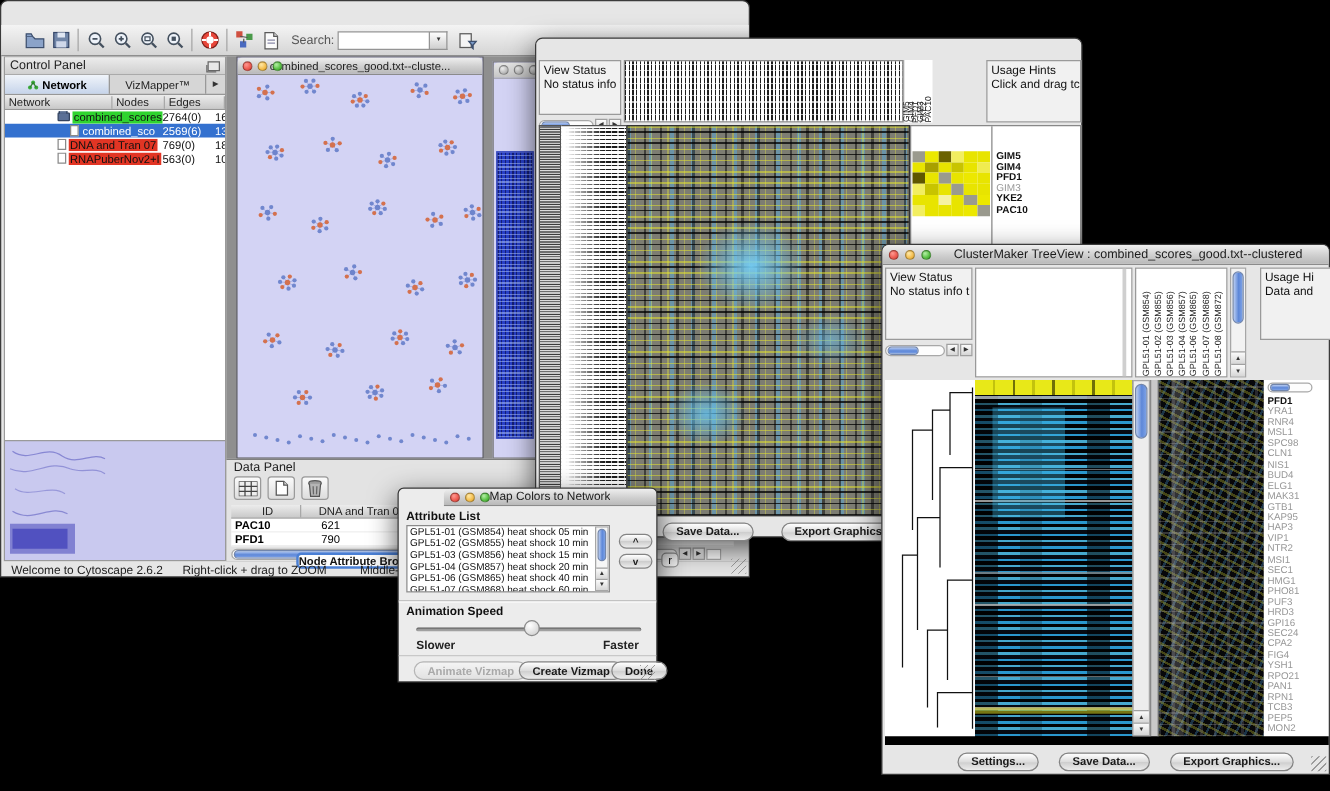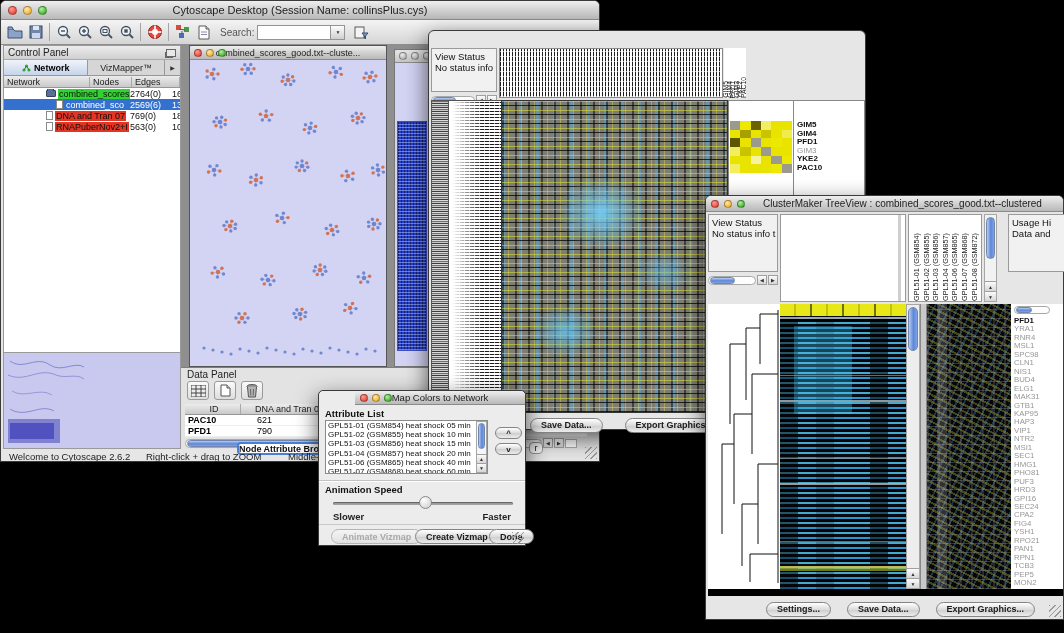--- a/index.html
+++ b/index.html
@@ -85,29 +85,21 @@
   .thead>div{border-right:1px solid #a8a8a8;padding-left:3px;overflow:hidden;white-space:nowrap;}
   .btnrow{position:absolute;display:flex;align-items:center;}
   .tiny{font-size:9.5px;color:#222;}
 </style>
 </head>
 <body>
 
 <div id="desktop">
 
   <div class="win" id="mainwin" style="left:0;top:8;width:600px;height:462px;border-radius:6px 6px 0 0;">
-    <div class="titlebar">
-      <div class="lights">
-        <span class="tl red"></span>
-        <span class="tl yel"></span>
-        <span class="tl grn"></span>
-      </div>
-      <span class="tt">Cytoscape Desktop (Session Name: collinsPlus.cys)</span>
-    </div>
-    <div style="position:absolute;left:0;right:0;top:19px;height:25px;background:linear-gradient(#f4f4f4,#d5d5d5);border-bottom:1px solid #8e8e8e;display:flex;align-items:center;padding:0 3px;">
+    <div style="position:absolute;left:0;right:0;top:19px;height:25px;background:linear-gradient(#f4f4f4,#d5d5d5);border-bottom:1px solid #8e8e8e;display:flex;align-items:center;padding:0 16px;">
       <span class="tbtn">
           <svg width="16" height="14">
             <path d="M1,4 h5 l2,2 h7 v7 h-14 z" fill="#8ba3c9" stroke="#3d4f6e"></path>
             <path d="M1,4 v-2 h4 l1,2" fill="#8ba3c9" stroke="#3d4f6e"></path>
           </svg>
         </span>
       <span class="tbtn">
           <svg width="14" height="14">
             <rect x="1" y="1" width="12" height="12" fill="#7186a8" stroke="#37486a"></rect>
             <rect x="4" y="1" width="6" height="4" fill="#dfe6f2"></rect>
@@ -721,20 +713,24 @@
       <div class="dendroV" style="position:absolute;left:70px;top:2px;width:224px;height:50px;border:1px solid #8a8a8a;"></div>
       <div style="position:absolute;left:295px;top:2px;width:22px;height:50px;display:flex;align-items:flex-end;gap:0;background:#fff;">
 
       <span class="vlabel" style="font-size:6.8px;line-height:3.6px;">GIM5</span>
           <span class="vlabel" style="font-size:6.8px;line-height:3.6px;">GIM4</span>
           <span class="vlabel" style="font-size:6.8px;line-height:3.6px;">PFD1</span>
           <span class="vlabel" style="font-size:6.8px;line-height:3.6px;">GIM3</span>
           <span class="vlabel" style="font-size:6.8px;line-height:3.6px;">YKE2</span>
           <span class="vlabel" style="font-size:6.8px;line-height:3.6px;">PAC10</span>
         </div>
+      <div class="info-panel" style="position:absolute;left:360px;top:2px;width:76px;height:50px;">
+        <div>Usage Hints</div>
+        <div>Click and drag tc</div>
+      </div>
       <div class="hscroll" style="position:absolute;left:365px;top:63px;width:68px;">
         <div class="hs-track">
             <div class="cap hs-cap" style="width:55%;"></div>
           </div>
         <span class="sarr">◀</span>
           <span class="sarr">▶</span>
       </div>
 
       <div class="globalStrip" style="position:absolute;left:2px;top:54px;width:18px;height:313px;border:1px solid #555;"></div>
       <div class="dendroH" style="position:absolute;left:20px;top:54px;width:52px;height:313px;border-top:1px solid #555;border-bottom:1px solid #555;"></div>

